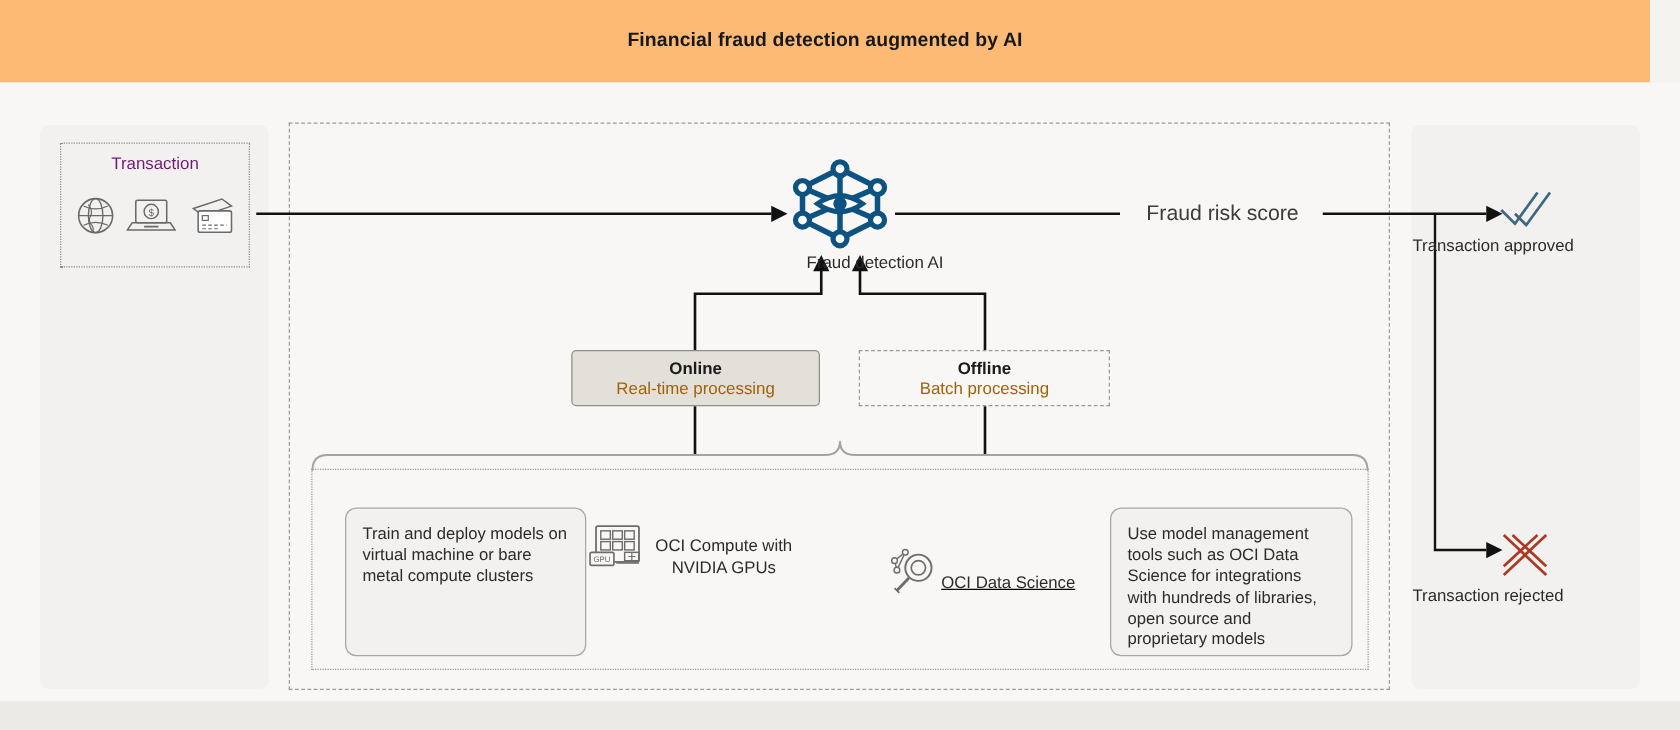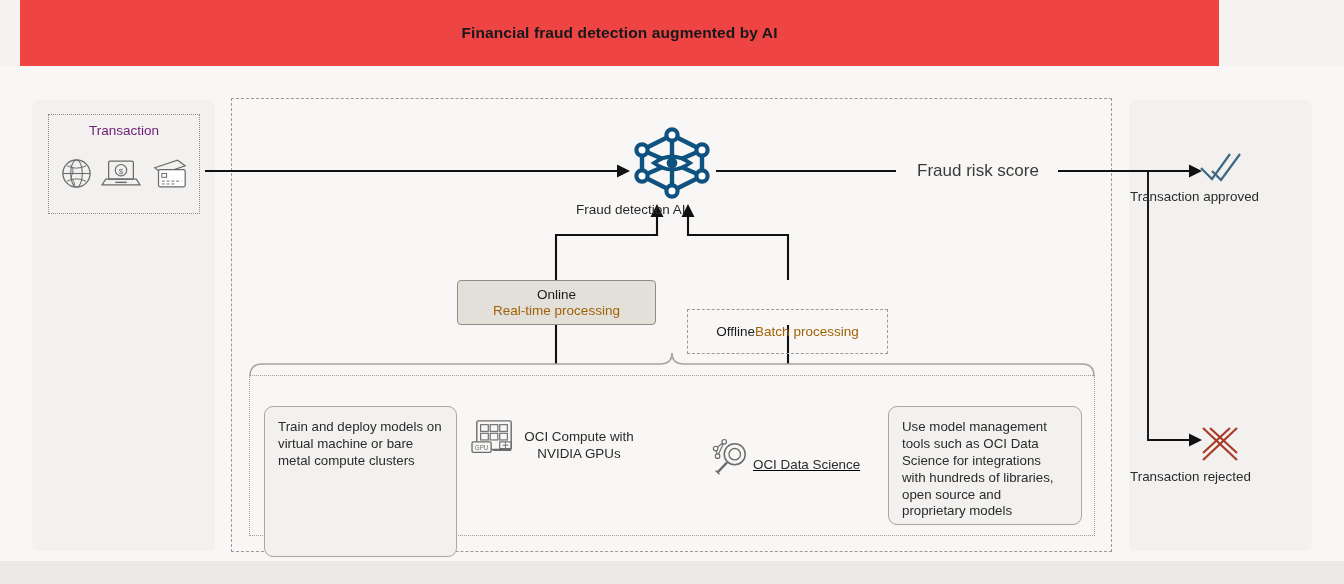--- a/index.html
+++ b/index.html
@@ -7,23 +7,23 @@
   body {
     width:1344px; height:584px;
     font-family:"Liberation Sans", sans-serif;
     background:#f5f3f0;
     overflow:hidden;
     position:relative;
   }
 
   
   #header {
-    position:absolute; left:0; top:0; width:1199px; height:66px;
-    background:#ef4444;
-    display:flex; align-items:center; justify-content:center;margin-left:20px;
+    position:absolute; left:0; top:0; width:1320px; height:66px;
+    background:#fdba74;
+    display:flex; align-items:center; justify-content:center;
   }
   #header-title {
     font-size:15.5px; font-weight:bold; color:#17181a; letter-spacing:.1px;
   }
 
   
   #canvas {
     position:absolute; left:0; top:66px; width:1344px; height:495px;
     background:#f8f7f5;
   }
@@ -60,54 +60,53 @@
   #right-panel {
     position:absolute; left:1129px; top:100px; width:183px; height:451px;
     background:#f2f1ef; border-radius:7px;
   }
 
   
   #ai-node {
     position:absolute; left:631px; top:125px; width:82px; height:76px;
   }
   #ai-label {
-    position:absolute; left:576px; top:202px; width:220px; 
+    position:absolute; left:590px; top:202px; width:220px; text-align:center;
     font-size:13.5px; color:#2b2b2b;
   }
 
   
   #online-box {
     position:absolute; left:457px; top:280px; width:199px; height:45px;
     background:#e3e0da; border:1px solid #8f8d88; border-radius:4px;
     display:flex; flex-direction:column; align-items:center; justify-content:center;
     line-height:1.18;
   }
   #offline-box {
     position:absolute; left:687px; top:280px; width:201px; height:45px;
     background:transparent; border:1.3px dashed #9a9a9a;
-    display:flex; align-items:center; justify-content:center;
+    display:flex; flex-direction:column; align-items:center; justify-content:center;
     line-height:1.18;
-    margin-top:29px;
-  }
-  .mode-title { font-size:13.5px; font-weight:normal; color:#1b1b1b; }
+  }
+  .mode-title { font-size:13.5px; font-weight:bold; color:#1b1b1b; }
   .mode-sub   { font-size:13.5px; color:#a16207; }
 
   
   #bottom-dotted {
     position:absolute; left:249px; top:375px; width:846px; height:161px;
     border:1.3px dotted #9b9b9b;
   }
 
   .round-card {
     position:absolute;
     background:#f2f1ef; border:1px solid #a9a7a3; border-radius:9px;
     font-size:13.3px; color:#2b2b2b; line-height:1.27;
     padding:12px 13px;
   }
-  #card-train { left:264px; top:406px; width:193px; height:151px; }
+  #card-train { left:276px; top:406px; width:193px; height:119px; }
   #card-model { left:888px; top:406px; width:194px; height:119px; }
 
   .icon-stack {
     position:absolute; display:flex; 
     align-items:center; justify-content:flex-start;
   }
   #stack-gpu { left:470px; top:418px; width:170px; }
   #stack-ds  { left:705px; top:438px; width:166px;text-decoration:underline; }
   .icon-caption {
     margin-top:9px; font-size:13.4px; color:#2b2b2b;

